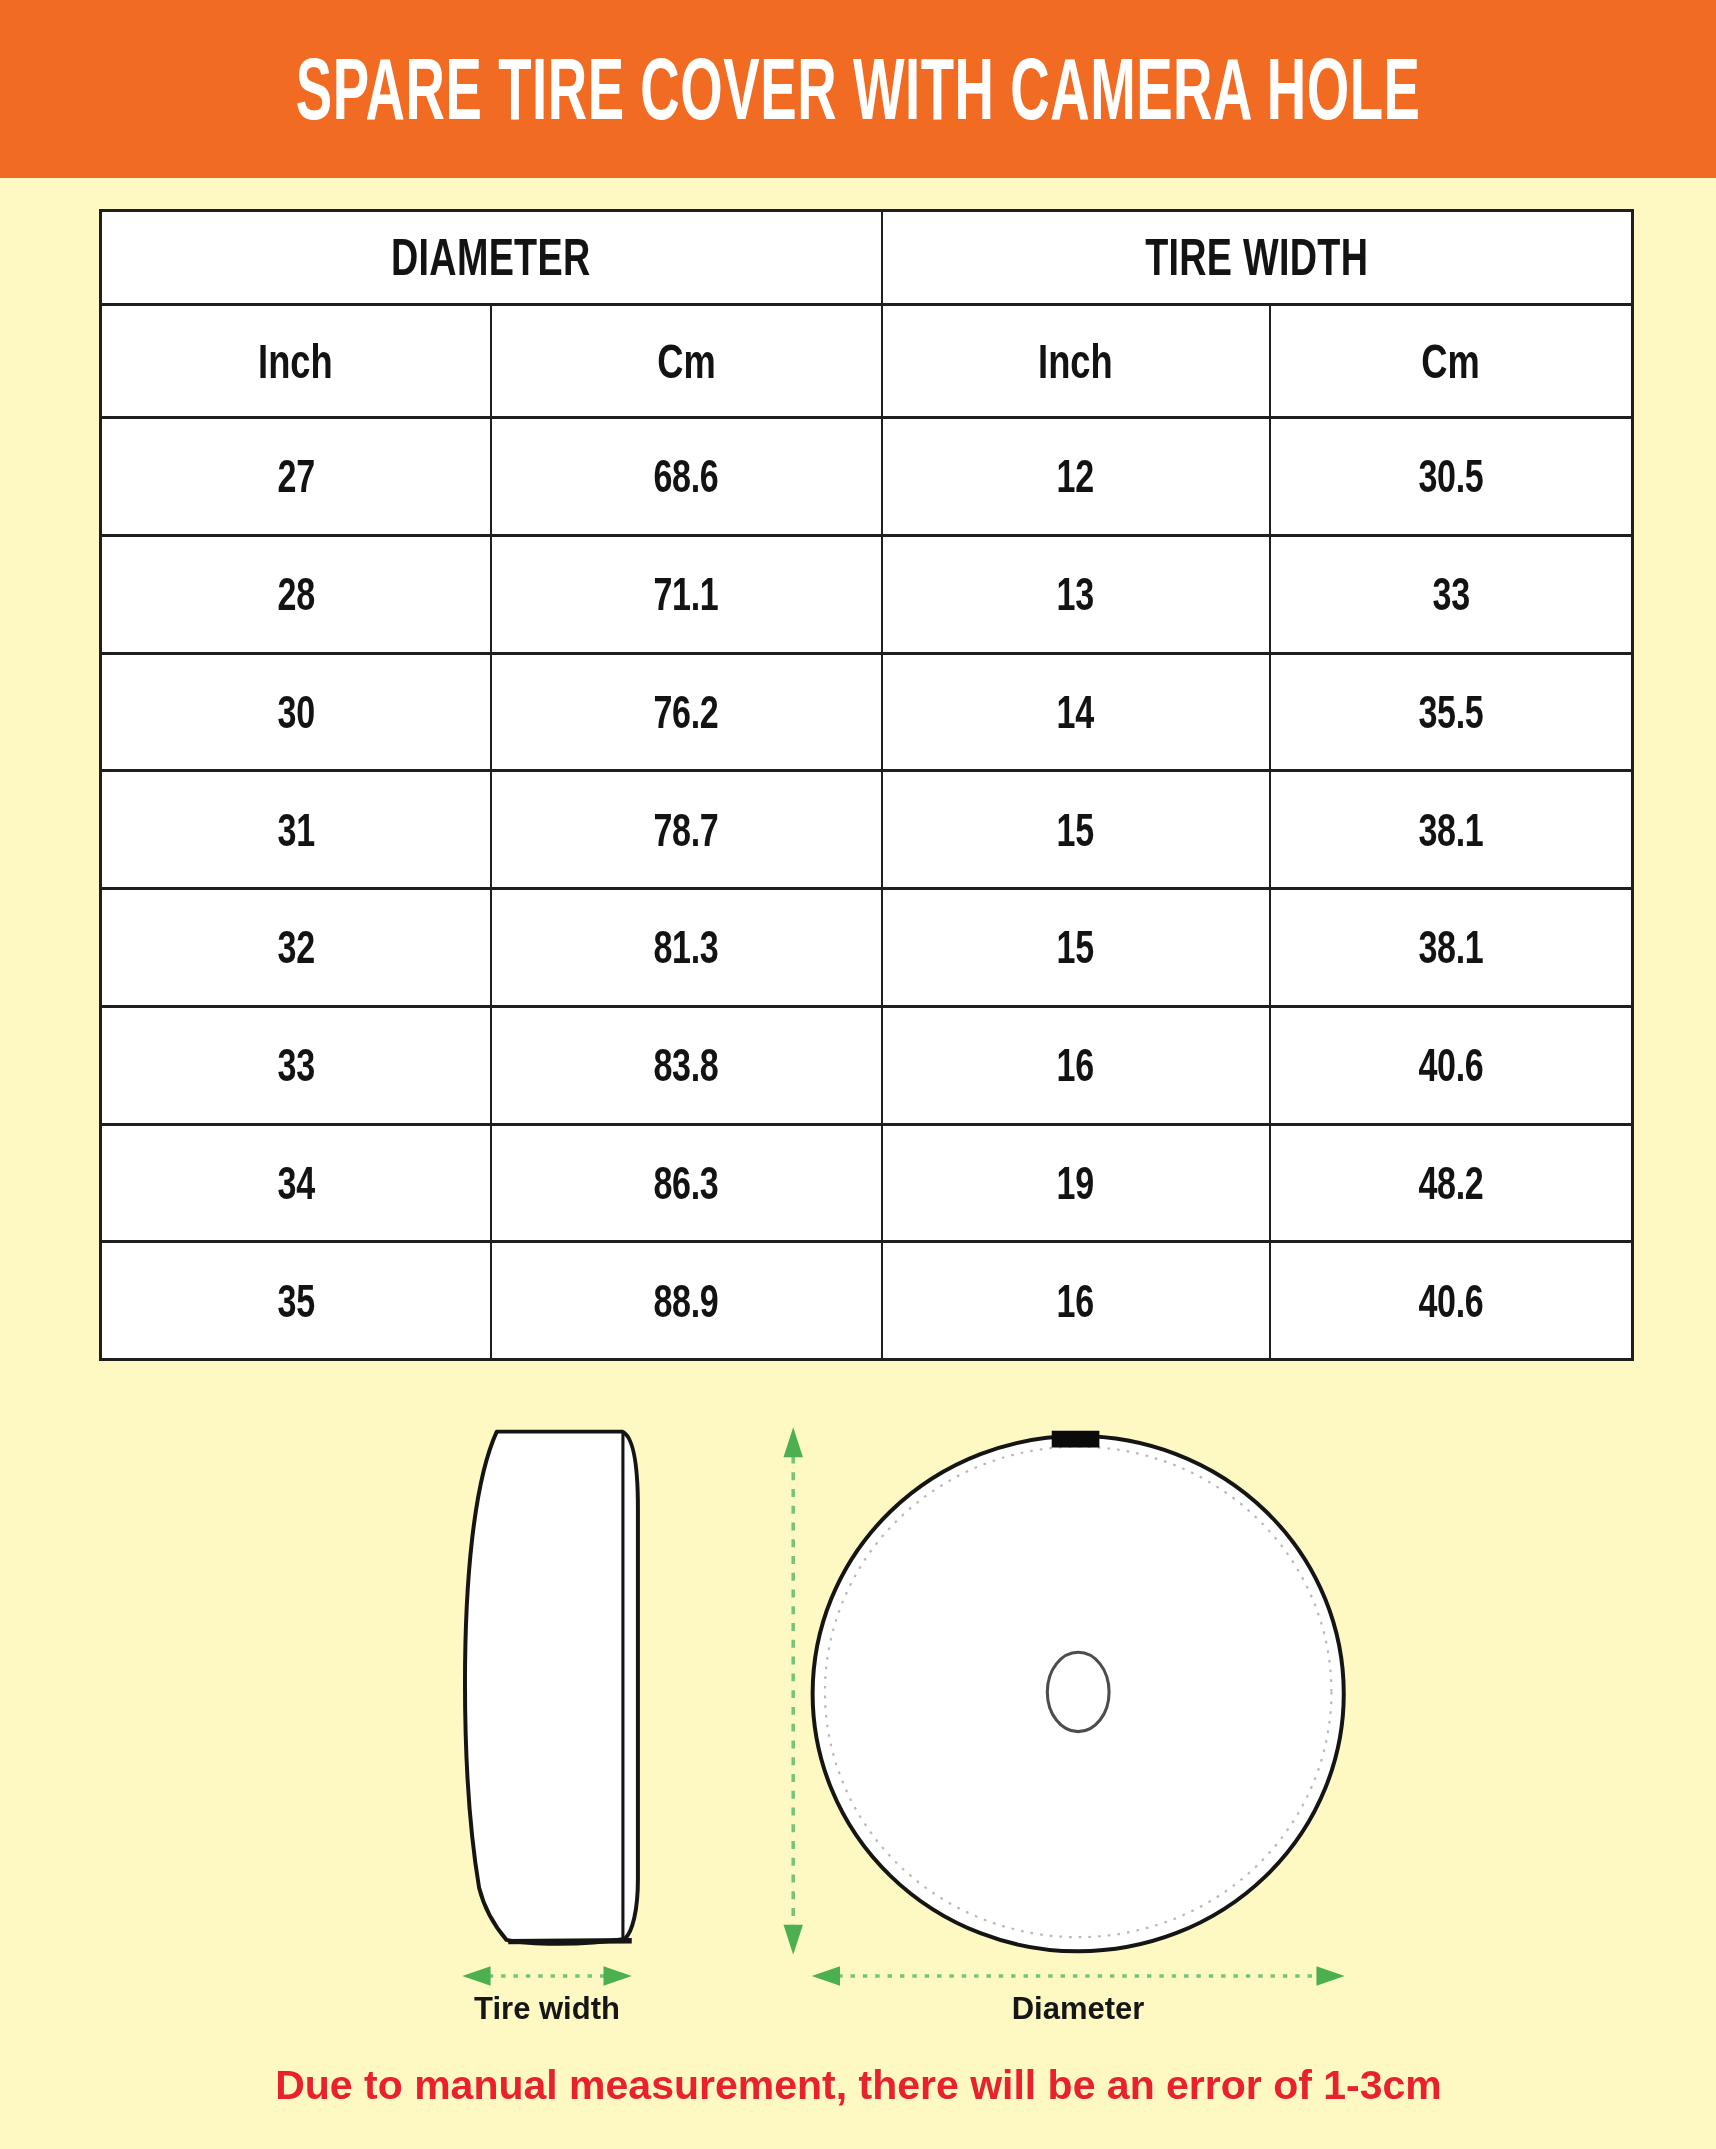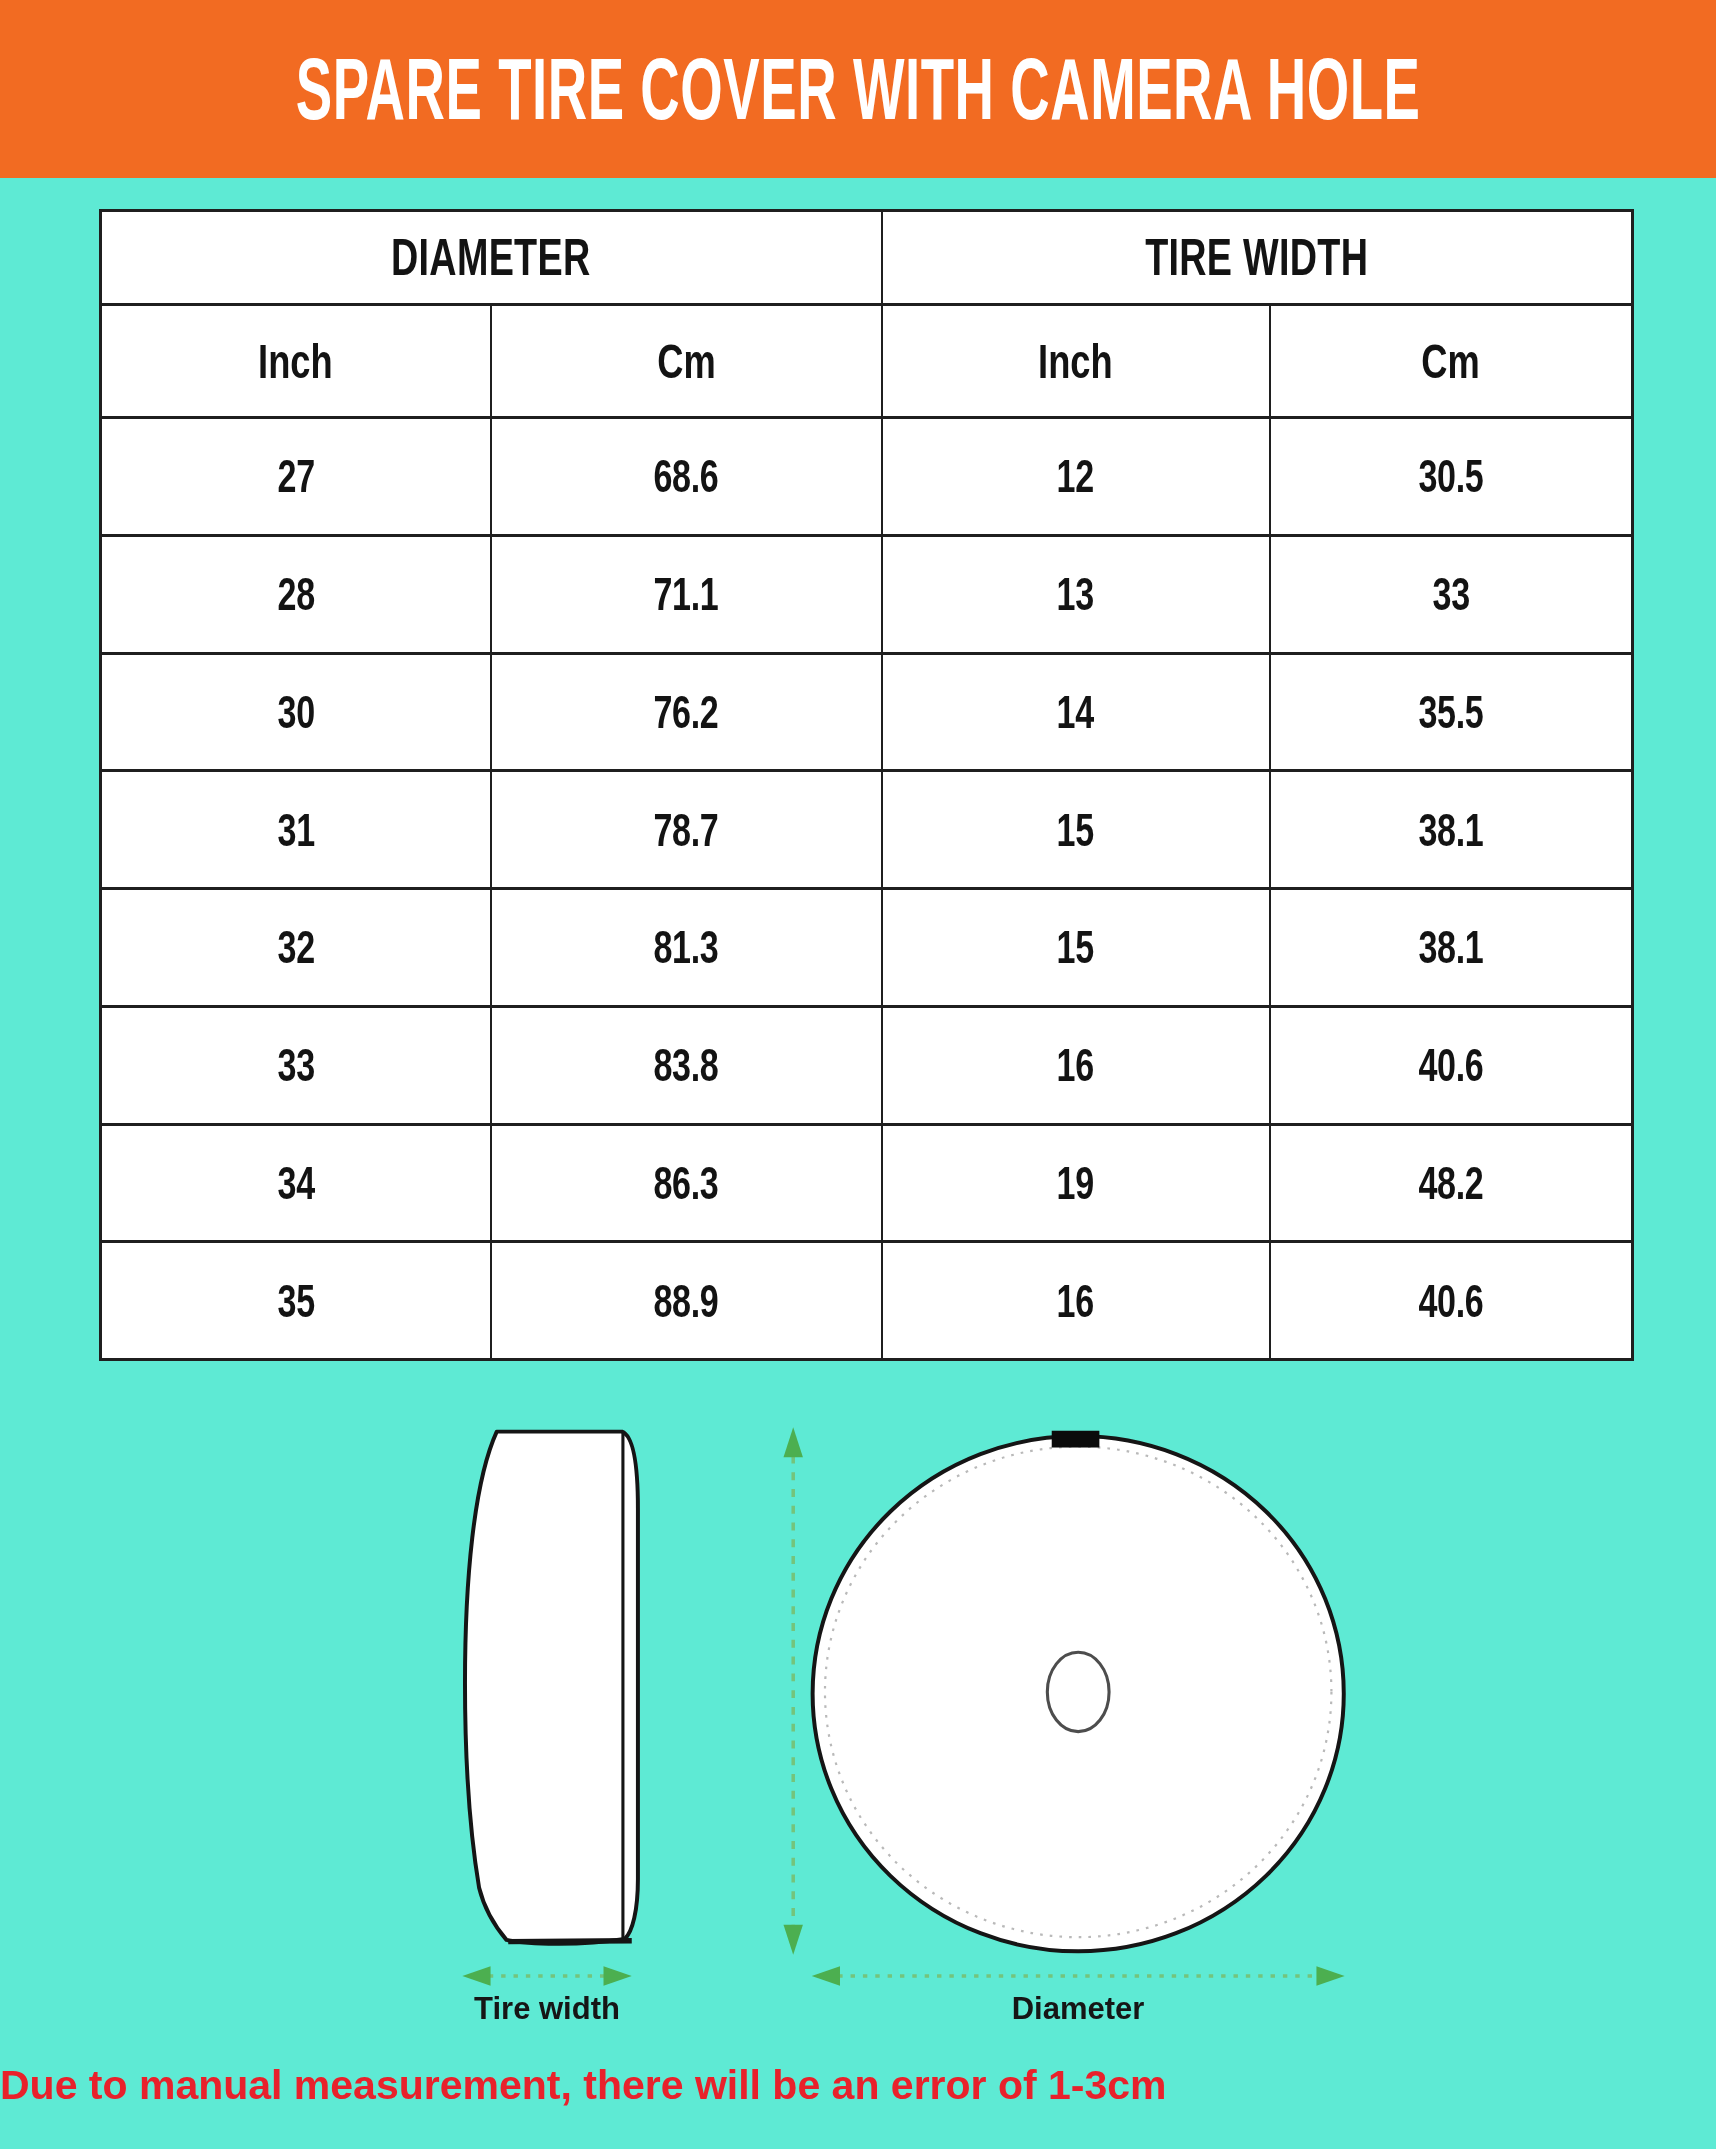--- a/index.html
+++ b/index.html
@@ -1,18 +1,18 @@
 <!DOCTYPE html>
 <html style="font-size:14px"><head>
 <meta charset="utf-8">
 <style>
   * { margin:0; padding:0; box-sizing:border-box; }
   html,body { background:#ffffff; }
   body { font-family:"Liberation Sans","DejaVu Sans",sans-serif; }
-  .page { position:relative; width:1717px; height:2149px; background:#5eead4; overflow:hidden; }
+  .page { position:relative; width:1717px; height:2149px; background:#fef9c3; overflow:hidden; }
 
   
   .banner { position:absolute; left:0; top:0; width:1717px; height:178px;
             background:#f26b22; display:flex; align-items:center; justify-content:center; }
   .title  { color:#ffffff; font-weight:700; font-size:88px; line-height:1;
             white-space:nowrap; letter-spacing:0.9px;
             transform:scaleX(0.62); transform-origin:center center; }
 
   
   table.size-table { position:absolute; left:99px; top:209px; width:1532px; height:1152px;
@@ -31,21 +31,21 @@
   .cell { font-size:46px; letter-spacing:-0.4px; }
 
   
   svg.diagram { position:absolute; left:0; top:1376px; width:1717px; height:773px; }
 
   .dim-label { position:absolute; width:282px; text-align:center;
                font-size:31px; font-weight:700; color:#161616; line-height:37px; }
   .dim-label.tirewidth { left:406px; top:1990px; }
   .dim-label.diameter  { left:937px; top:1990px; }
 
-  .note { position:absolute; left:0; top:2061px; width:1717px; 
+  .note { position:absolute; left:0; top:2061px; width:1717px; text-align:center;
           font-size:41px; font-weight:700; color:#e8212b; line-height:48px; }
 </style>
 </head>
 <body>
 
 <div class="page">
 
   <header class="banner">
     <div class="title">SPARE TIRE COVER WITH CAMERA HOLE</div>
   </header>

